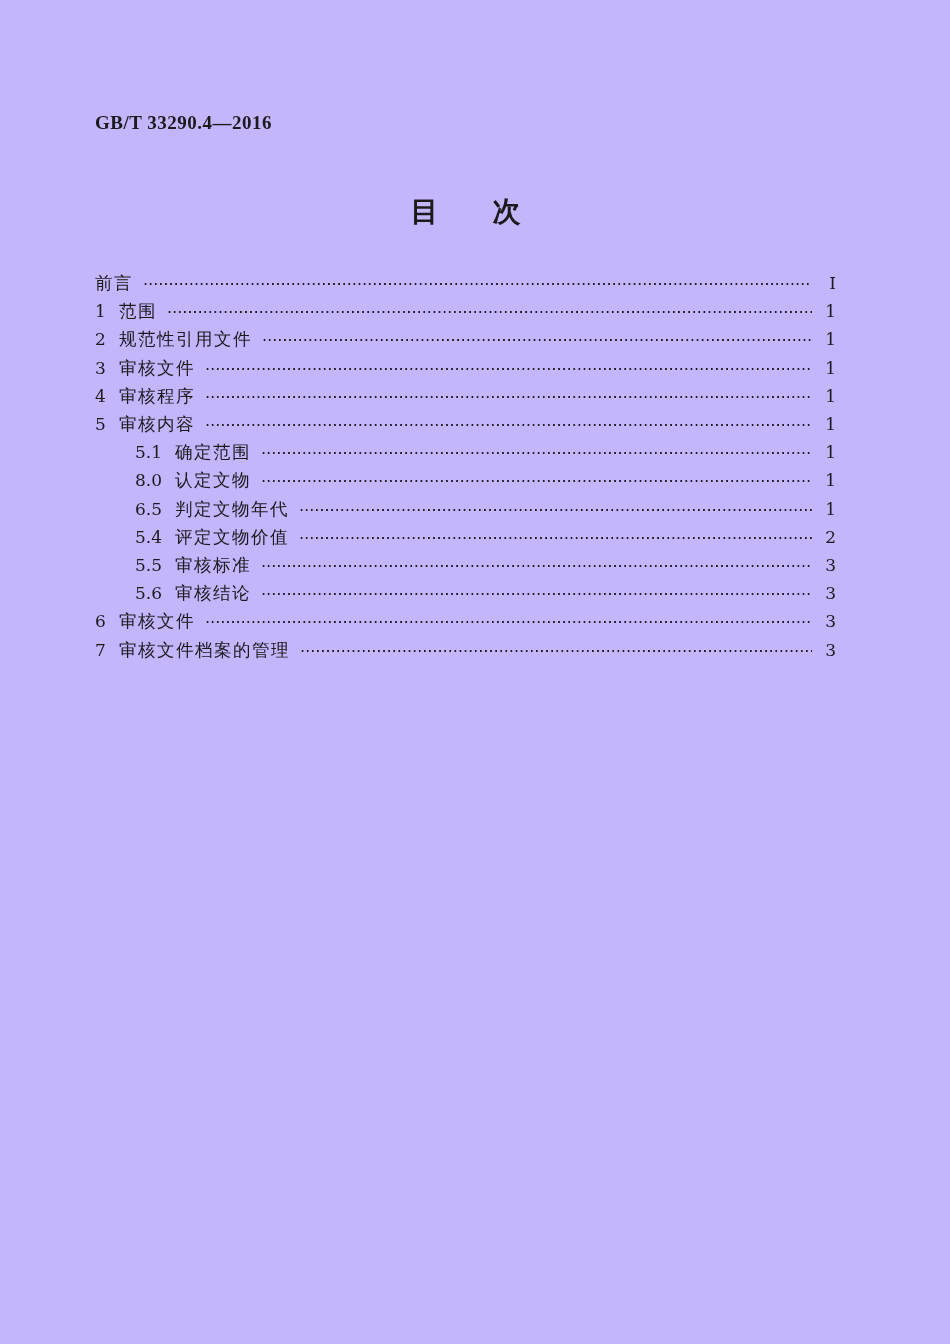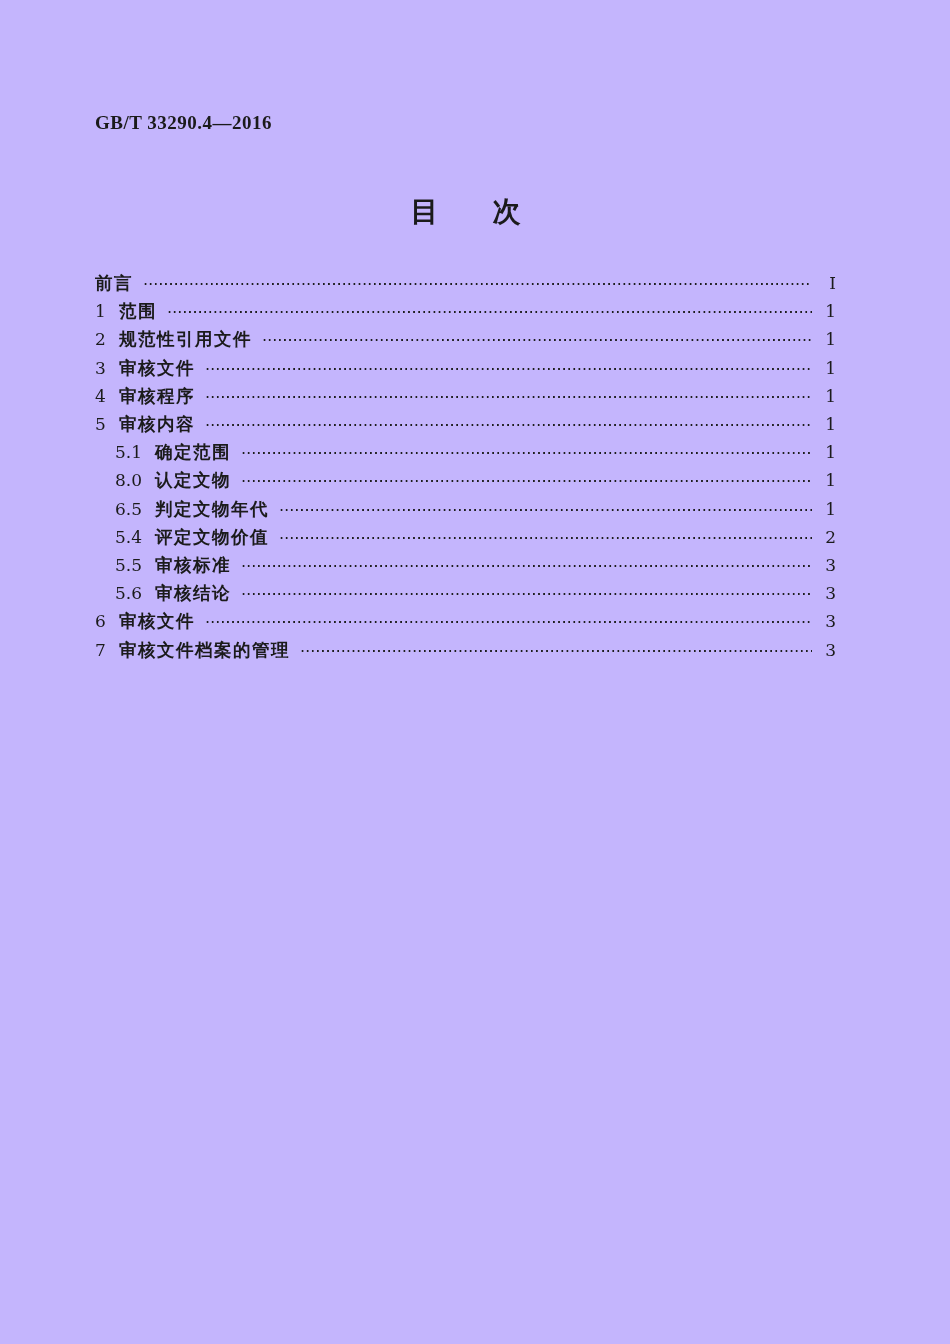--- a/index.html
+++ b/index.html
@@ -56,25 +56,26 @@
   .num {
     font-family: "DejaVu Serif", serif;
     font-size: 17px;
     margin-right: 12px;
     min-width: 12px;
     white-space: nowrap;
   }
   .toc-row.l1 .num {
     min-width: 25px;
     margin-right: 13px;
+    margin-left: 20px;
   }
   .num:empty { display: none; }
   .label {
     font-size: 17.5px;
-    font-weight: 700;
+    font-weight: 400;
     letter-spacing: 1.5px;
     white-space: nowrap;
   }
   .leader {
     flex: 1;
     align-self: stretch;
     margin-left: 10px;
     margin-right: 9px;
     background-image: radial-gradient(circle, #1c1c1c 1.05px, rgba(0,0,0,0) 1.35px);
     background-size: 5.1px 8px;

